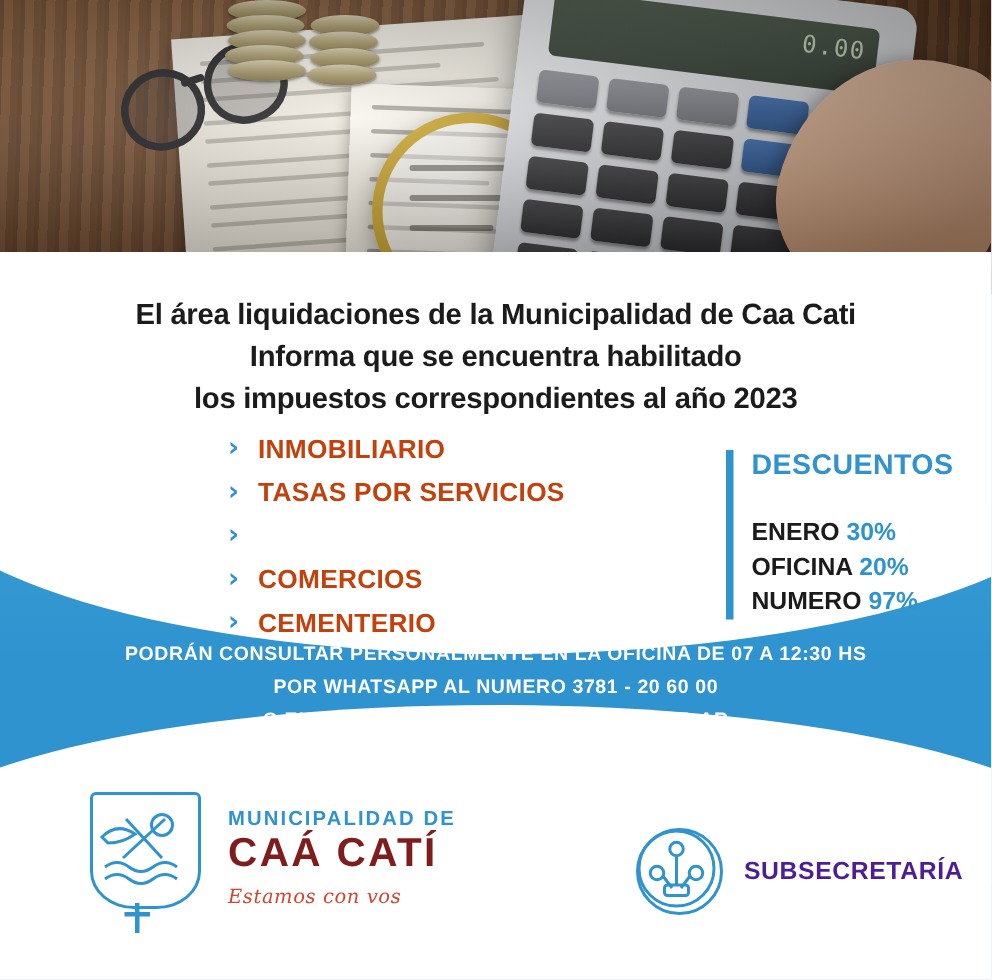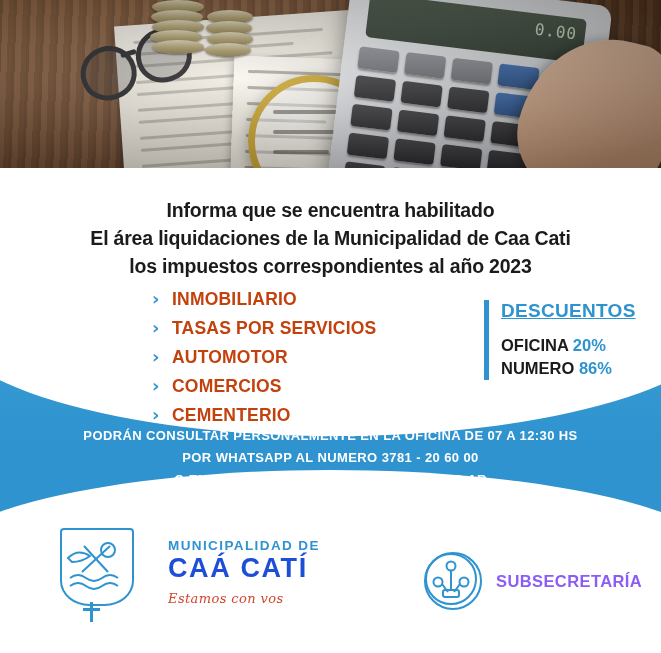--- a/index.html
+++ b/index.html
@@ -257,22 +257,21 @@
     position: absolute;
     left: 484px; top: 300px;
     padding-left: 12px;
     border-left: 5px solid #2e93cf;
   }
   .disc-title {
     color: #2e93cf;
     font-weight: bold;
     font-size: 19px;
     letter-spacing: 0.3px;
-    margin-bottom: 12px;
-    text-decoration: underline;
+    margin-bottom: 22px;
   }
   .disc-row {
     font-size: 16.5px;
     font-weight: bold;
     color: #1b1b1b;
     line-height: 23px;
     white-space: nowrap;
   }
   .disc-row .pct { color: #2e93cf; }
 
@@ -313,31 +312,31 @@
     width: 3px; height: 20px;
     background: #2e93cf;
   }
   .crest .crossbar {
     position: absolute;
     left: 31px; top: 80px;
     width: 17px; height: 3px;
     background: #2e93cf;
   }
   .muni-text {
-    margin-left: 30px;
+    margin-left: 14px;
     padding-top: 10px;
   }
   .muni-line1 {
     color: #2e93cf;
     font-weight: bold;
     font-size: 13.5px;
     letter-spacing: 1.4px;
   }
   .muni-line2 {
-    color: #1d4ed8;
+    color: #7f1d1d;
     font-weight: bold;
     font-size: 27px;
     letter-spacing: 1.6px;
     line-height: 30px;
   }
   .muni-slogan {
     color: #d2452e;
     font-family: "DejaVu Serif", serif;
     font-style: italic;
     font-size: 13px;
@@ -351,21 +350,21 @@
     align-items: center;
   }
   .sub-icon {
     width: 54px; height: 54px;
     border: 2px solid #2e93cf;
     border-radius: 50%;
     position: relative;
   }
   .sub-text {
     margin-left: 14px;
-    color: #8b5cf6;
+    color: #4c1d95;
     font-weight: bold;
     font-size: 16.5px;
     line-height: 21px;
     letter-spacing: 0.4px;
   }
 </style>
 </head>
 <body>
 
 <div id="poster">
@@ -458,64 +457,67 @@
     <div class="hand"></div>
     <div class="vignette"></div>
   </div>
 
   <div class="blue-bg"></div>
   <div class="white-panel"></div>
   <div class="white-bottom"></div>
   <div class="white-bottom-curve"></div>
 
   <div class="headline">
+    <div>El área liquidaciones de la Municipalidad de Caa Cati</div>
     <div>Informa que se encuentra habilitado</div>
-    <div>El área liquidaciones de la Municipalidad de Caa Cati</div>
     <div class="l3"><span>los impuestos correspondientes al año </span><span class="year">2023</span></div>
   </div>
 
   <div class="bullets">
     <div class="bullet-row">
       <span class="chev">›</span>
       <span class="bullet-label">INMOBILIARIO</span>
     </div>
     <div class="bullet-row">
       <span class="chev">›</span>
       <span class="bullet-label">TASAS POR SERVICIOS</span>
     </div>
     <div class="bullet-row">
       <span class="chev">›</span>
-      <span class="bullet-label">AUTOMOTOR</span>
     </div>
     <div class="bullet-row">
       <span class="chev">›</span>
       <span class="bullet-label">COMERCIOS</span>
     </div>
     <div class="bullet-row">
       <span class="chev">›</span>
       <span class="bullet-label">CEMENTERIO</span>
     </div>
   </div>
 
   <div class="discounts">
     <div class="disc-title">DESCUENTOS</div>
     <div class="disc-row">
+      <span>ENERO</span>
+      <span class="pct">30%</span>
+    </div>
+    <div class="disc-row">
       <span>OFICINA</span>
       <span class="pct">20%</span>
     </div>
     <div class="disc-row">
       <span>NUMERO</span>
-      <span class="pct">86%</span>
+      <span class="pct">97%</span>
     </div>
   </div>
 
   <div class="contact">
     <div>PODRÁN CONSULTAR PERSONALMENTE EN LA OFICINA DE 07 A 12:30 HS</div>
     <div>POR WHATSAPP AL NUMERO 3781 - 20 60 00</div>
-    <div>O EN LA TASAS WEB.:  WWW.CAACATI.GOB.AR</div>
+    <div>O EN LA PAGINA WEB.:  WWW.PAGINA.GOB.AR</div>
   </div>
 
   <div class="footer-left">
     <div class="crest">
       <div class="shield"></div>
       <div class="cross"></div>
       <div class="crossbar"></div>
       <svg width="86" height="96" viewBox="0 0 86 96" style="position:absolute;left:0;top:0;">
         <circle cx="56" cy="22" r="7" fill="none" stroke="#2e93cf" stroke-width="2"></circle>
         <path d="M16 30 Q26 20 38 28 Q30 34 20 34 Z" fill="none" stroke="#2e93cf" stroke-width="2"></path>

